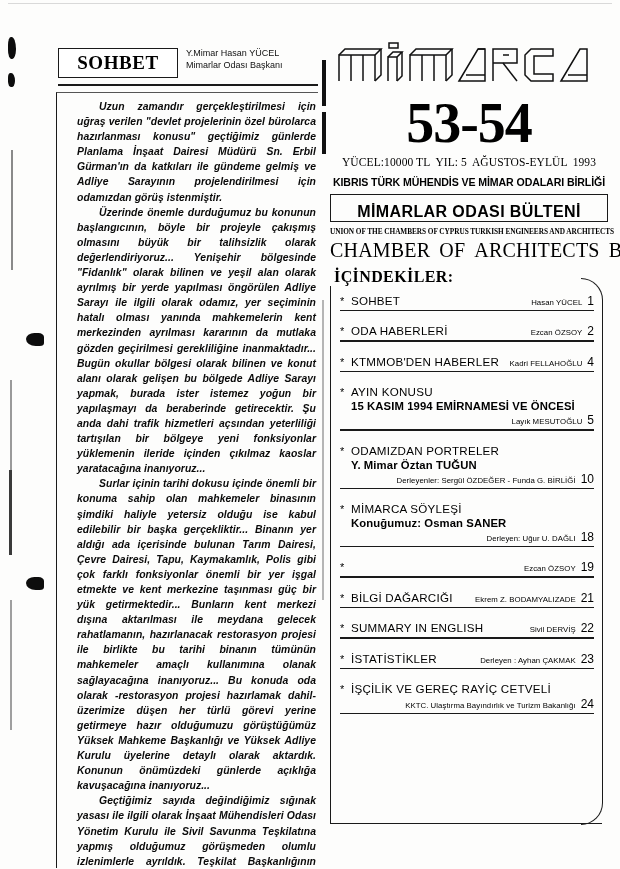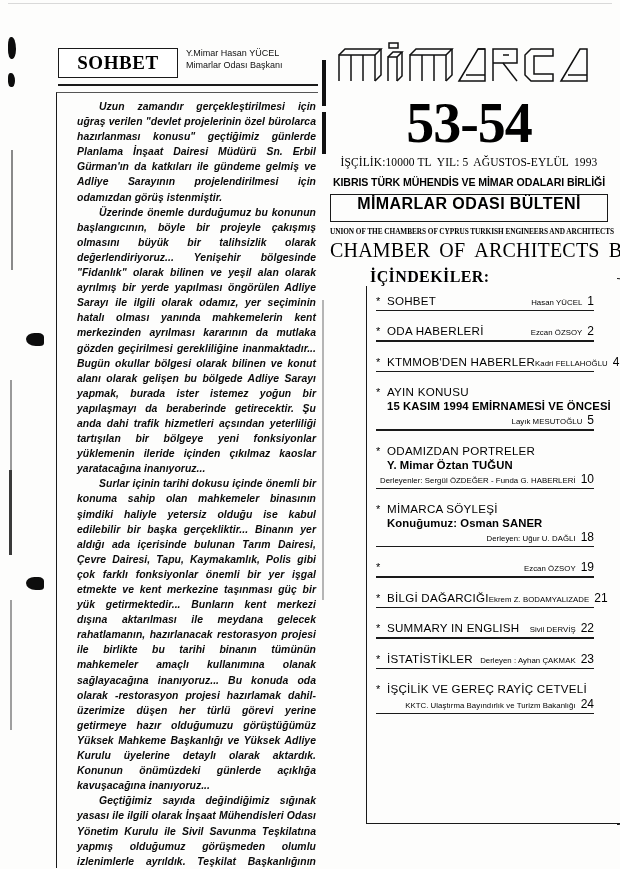--- a/index.html
+++ b/index.html
@@ -160,21 +160,21 @@
     text-align: center;
     margin-top: 8px;
     white-space: nowrap;
     letter-spacing: -0.1px;
   }
   .bulletin-box {
     margin-top: 6px;
     border: 1.3px solid #1a1a1a;
     height: 26px;
     display: flex;
-    align-items: flex-start;
+    align-items: flex-end;
     justify-content: center;
   }
   .bulletin-box .t {
     font-family: "Liberation Sans", sans-serif;
     font-weight: bold;
     font-size: 16px;
     letter-spacing: 0.4px;
   }
   .union-en {
     font-family: "Liberation Serif", serif;
@@ -192,21 +192,20 @@
     margin-top: 3px;
     white-space: nowrap;
     letter-spacing: 0.2px;
   }
   .chamber-en .sp { display: inline-block; width: 9px; }
 
   
   .toc {
     position: relative;
     margin-top: 6px;
-    margin-left: 36px;
   }
   .toc-title {
     font-family: "Liberation Serif", serif;
     font-weight: bold;
     font-size: 16px;
     letter-spacing: 0.4px;
     padding-left: 4px;
     position: relative;
     z-index: 3;
     background: #fdfdfc;
@@ -376,21 +375,21 @@
 
             <path d="M226 40 L245 8 L252 8 L252 40 Z"></path>
             <path d="M233 34 L252 34"></path>
           </g>
         </svg>
       </div>
 
       <div class="issue-no">53-54</div>
 
       <div class="price-line">
-        <span>İŞÇİLİK:10000 TL</span><span class="sp"></span><span>YIL: 5</span><span class="sp"></span><span>AĞUSTOS-EYLÜL</span><span class="sp"></span><span>1993</span>
+        <span>YÜCEL:10000 TL</span><span class="sp"></span><span>YIL: 5</span><span class="sp"></span><span>AĞUSTOS-EYLÜL</span><span class="sp"></span><span>1993</span>
       </div>
 
       <div class="union-tr">KIBRIS TÜRK MÜHENDİS VE MİMAR ODALARI BİRLİĞİ</div>
 
       <div class="bulletin-box">
         <span class="t">MİMARLAR ODASI BÜLTENİ</span>
       </div>
 
       <div class="union-en">UNION OF THE CHAMBERS OF CYPRUS TURKISH ENGINEERS AND ARCHITECTS</div>
 
@@ -448,21 +447,21 @@
             </div>
             <div class="toc-underline"></div>
           </div>
           <div class="toc-item">
             <div class="toc-row1">
               <span class="toc-star">*</span>
               <span class="toc-label">ODAMIZDAN PORTRELER</span>
             </div>
             <div class="toc-sub">Y. Mimar Öztan TUĞUN</div>
             <div class="toc-credit-row">
-              <span class="toc-author">Derleyenler: Sergül ÖZDEĞER - Funda G. HABERLERİ</span>
+              <span class="toc-author">Derleyenler: Sergül ÖZDEĞER - Funda G. BİRLİĞİ</span>
               <span class="toc-page">10</span>
             </div>
             <div class="toc-underline"></div>
           </div>
           <div class="toc-item">
             <div class="toc-row1">
               <span class="toc-star">*</span>
               <span class="toc-label">MİMARCA SÖYLEŞİ</span>
             </div>
             <div class="toc-sub">Konuğumuz:  Osman SANER</div>

